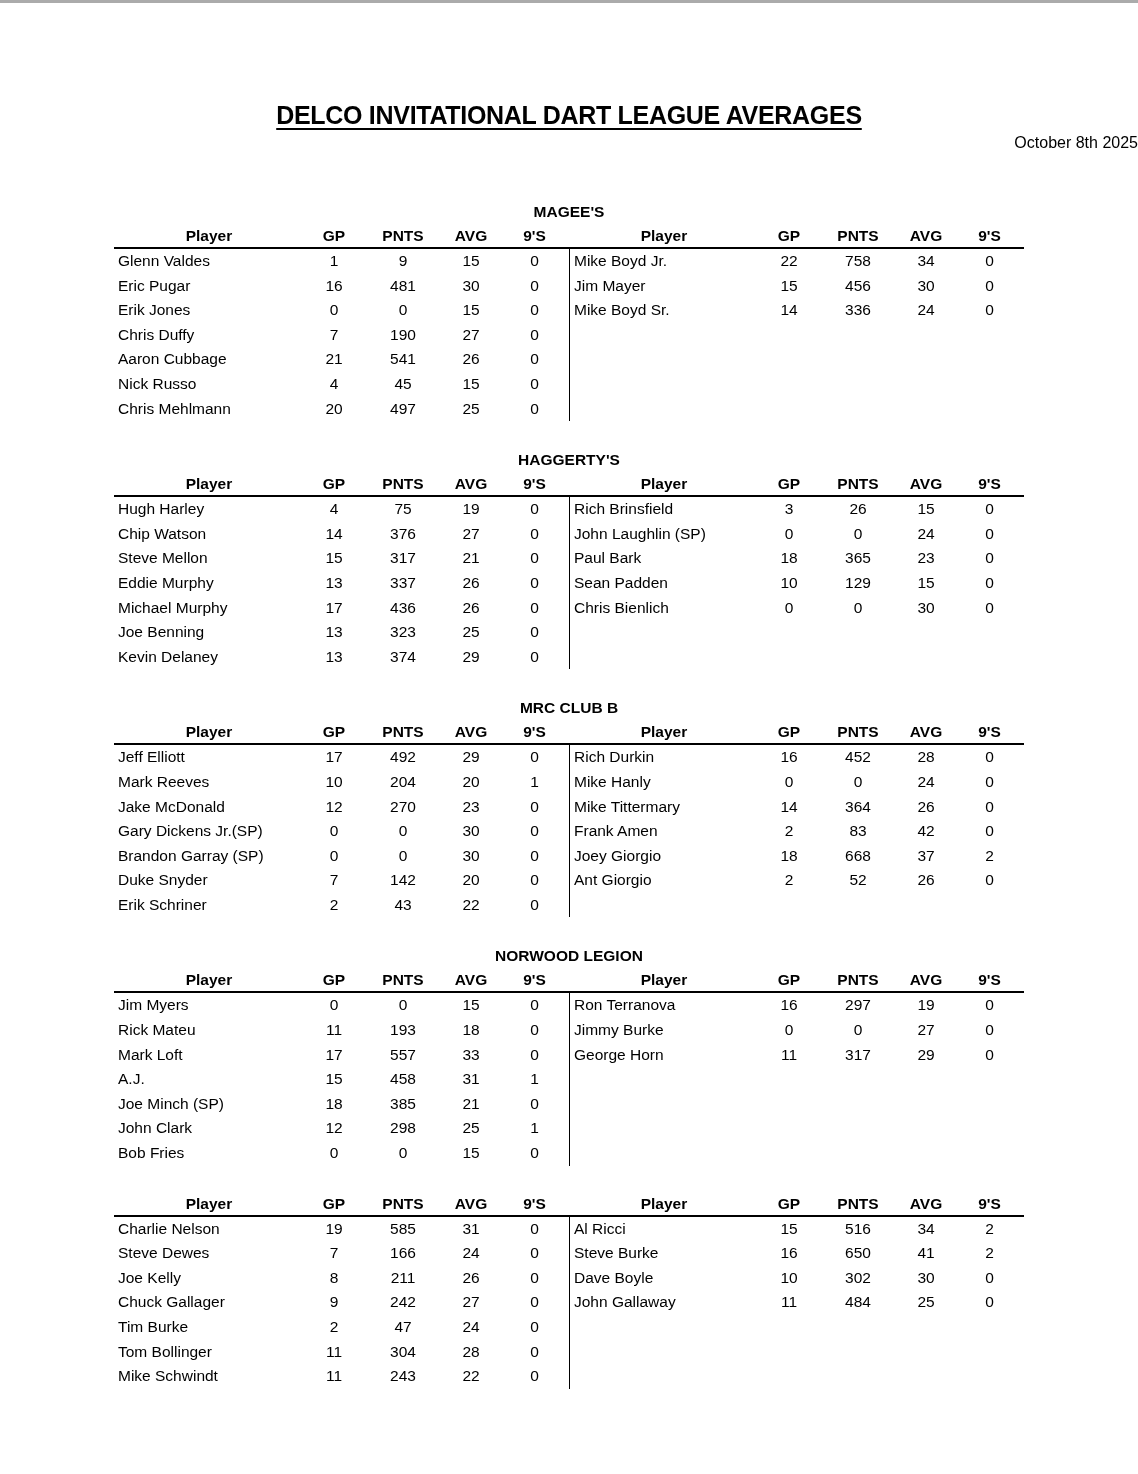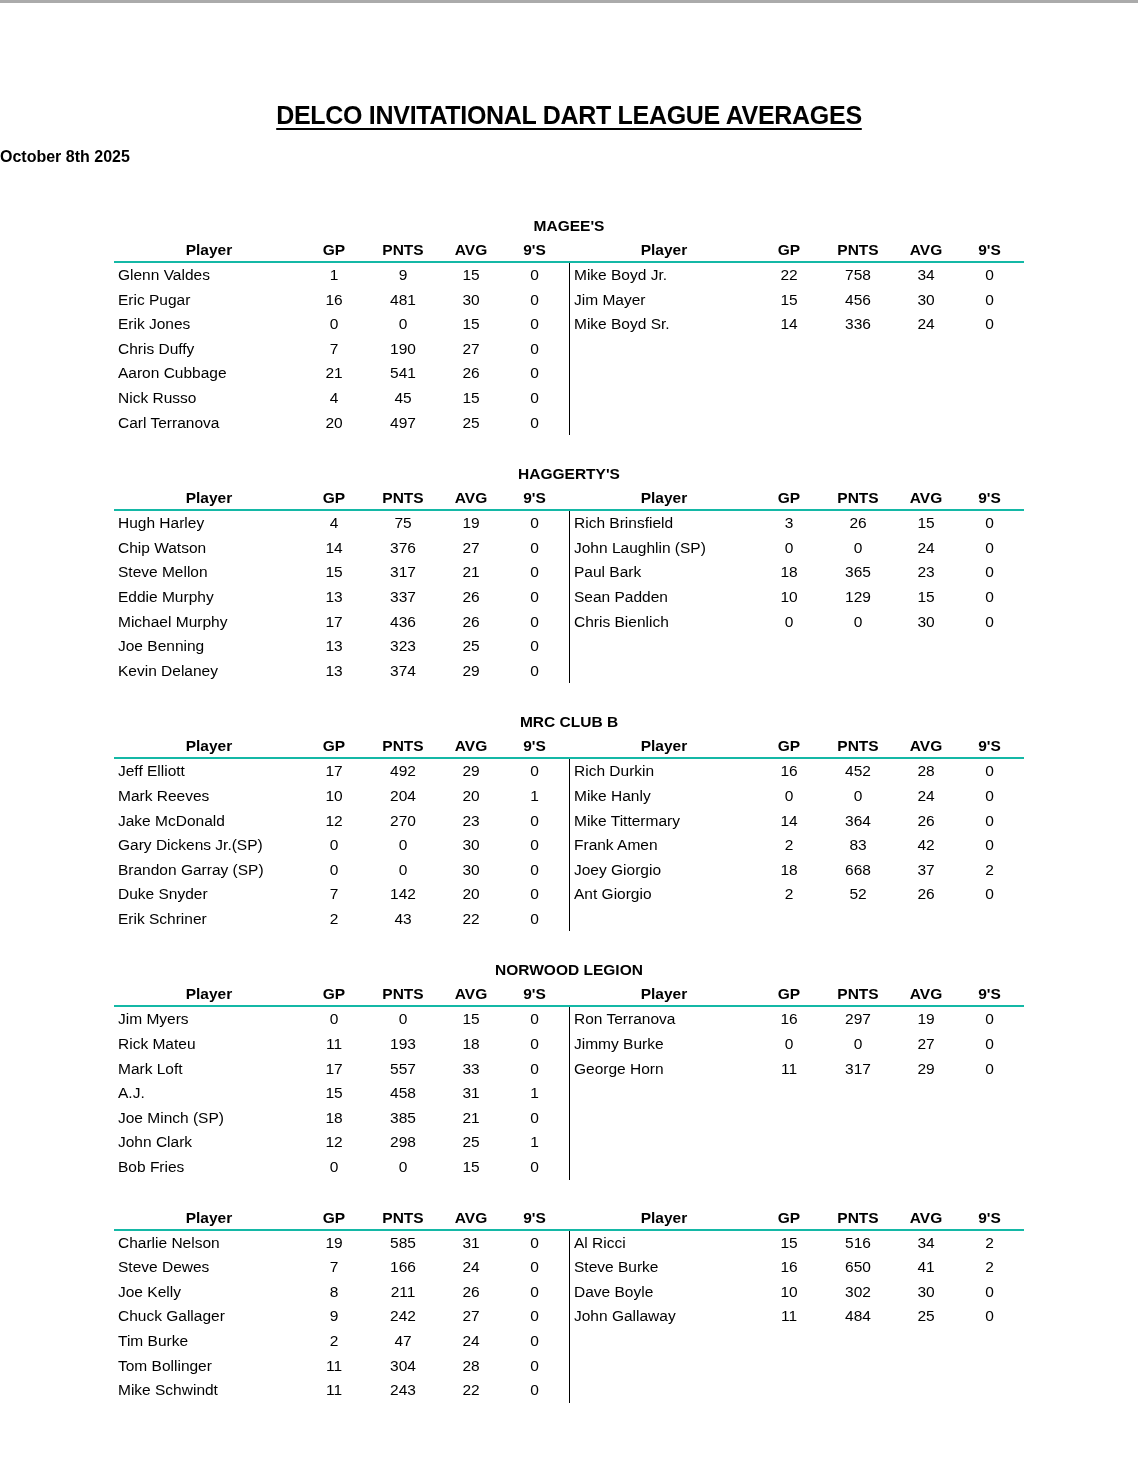--- a/index.html
+++ b/index.html
@@ -17,44 +17,44 @@
     width: fit-content;
     font-size: 25px;
     line-height: 32px;
     font-weight: bold;
     letter-spacing: -0.3px;
     text-decoration: underline;
     text-decoration-thickness: 2px;
     text-underline-offset: 4px;
   }
   .subtitle {
-    margin-top: 15px;
-    text-align: left;
+    margin-top: 1px;
+    text-align: right;
     font-size: 16px;
-    font-weight: bold;
+    font-weight: normal;
     line-height: 22px;
   }
   .teams { width: 910px; margin: 45px auto 12px; }
   .team { margin-bottom: 26px; }
   .team-name {
     text-align: center;
     font-weight: bold;
     font-size: 15.5px;
     line-height: 25px;
   }
   .grid {
     display: grid;
     grid-template-columns: 190px 60px 78px 58px 69px 190px 60px 78px 58px 69px;
     font-size: 15.5px;
   }
   .hcell {
     font-weight: bold;
     text-align: center;
     line-height: 23px;
-    border-bottom: 2px solid #14b8a6;
+    border-bottom: 2px solid #000000;
   }
   .cell {
     line-height: 24.6px;
     height: 24.6px;
     text-align: center;
     white-space: nowrap;
     overflow: hidden;
   }
   .pcell { text-align: left; padding-left: 4px; }
   .vdiv  { border-left: 1.5px solid #000; }
@@ -134,21 +134,21 @@
           <div class="cell pcell">Nick Russo</div>
           <div class="cell">4</div>
           <div class="cell">45</div>
           <div class="cell">15</div>
           <div class="cell">0</div>
           <div class="cell pcell vdiv"></div>
           <div class="cell"></div>
           <div class="cell"></div>
           <div class="cell"></div>
           <div class="cell"></div>
-          <div class="cell pcell">Carl Terranova</div>
+          <div class="cell pcell">Chris Mehlmann</div>
           <div class="cell">20</div>
           <div class="cell">497</div>
           <div class="cell">25</div>
           <div class="cell">0</div>
           <div class="cell pcell vdiv"></div>
           <div class="cell"></div>
           <div class="cell"></div>
           <div class="cell"></div>
           <div class="cell"></div>
         </div>

